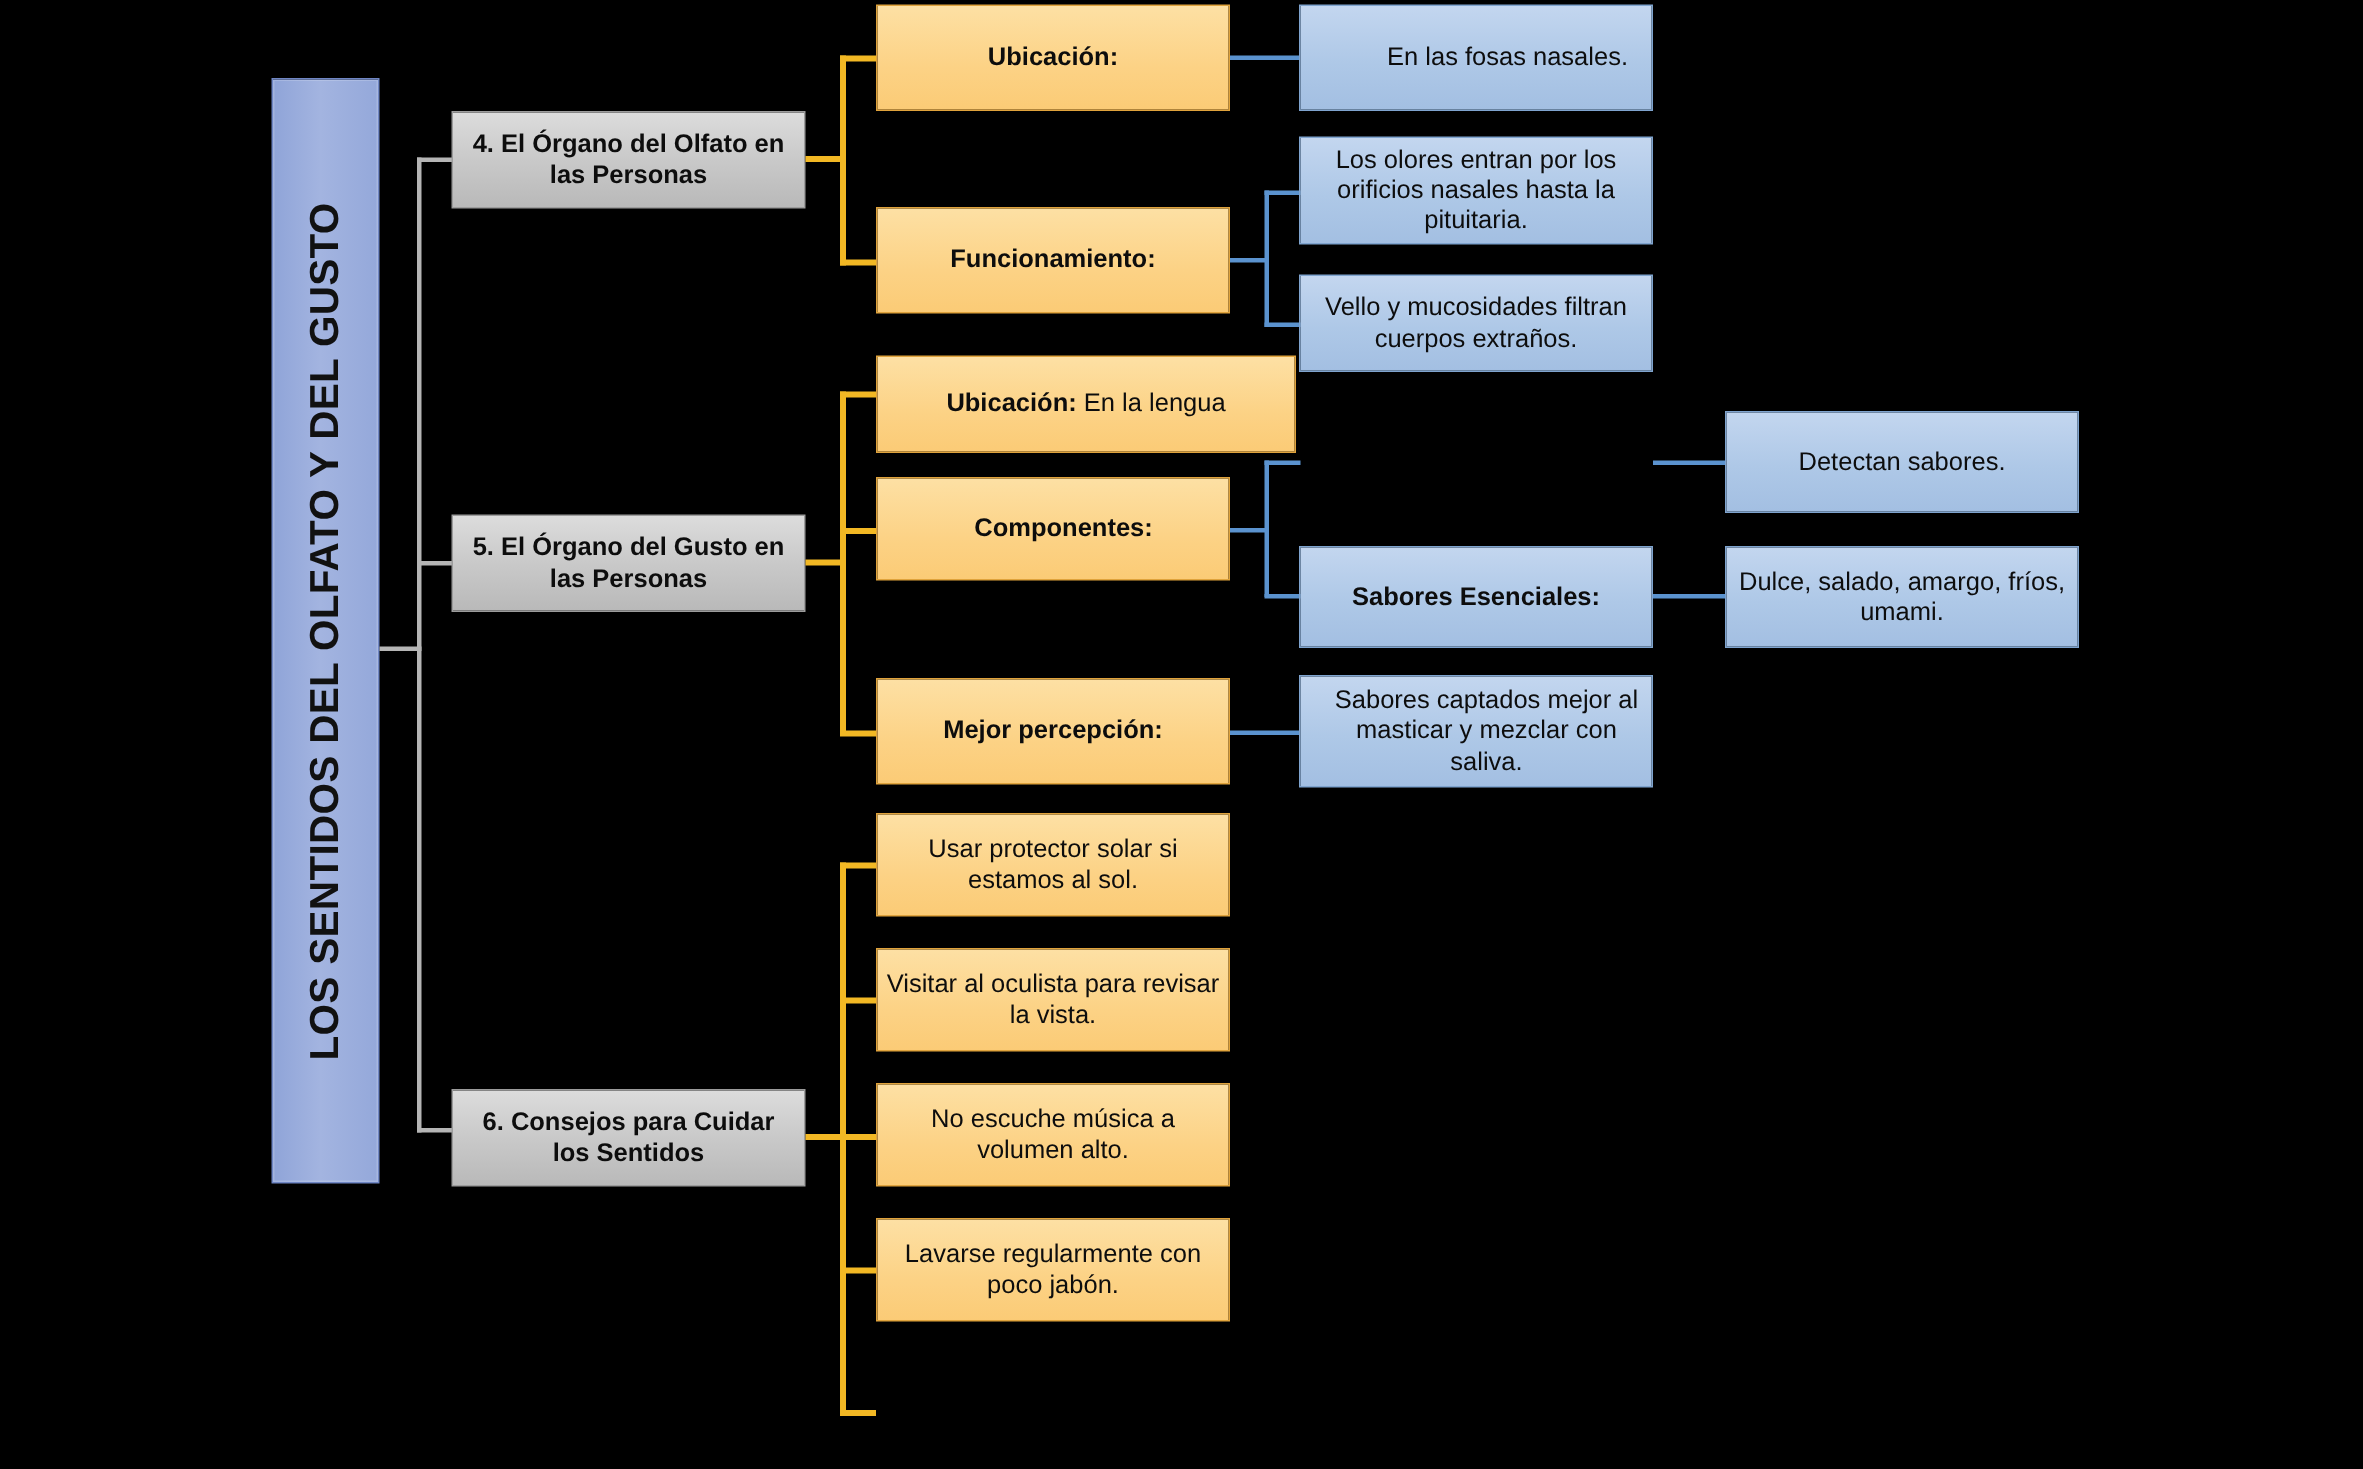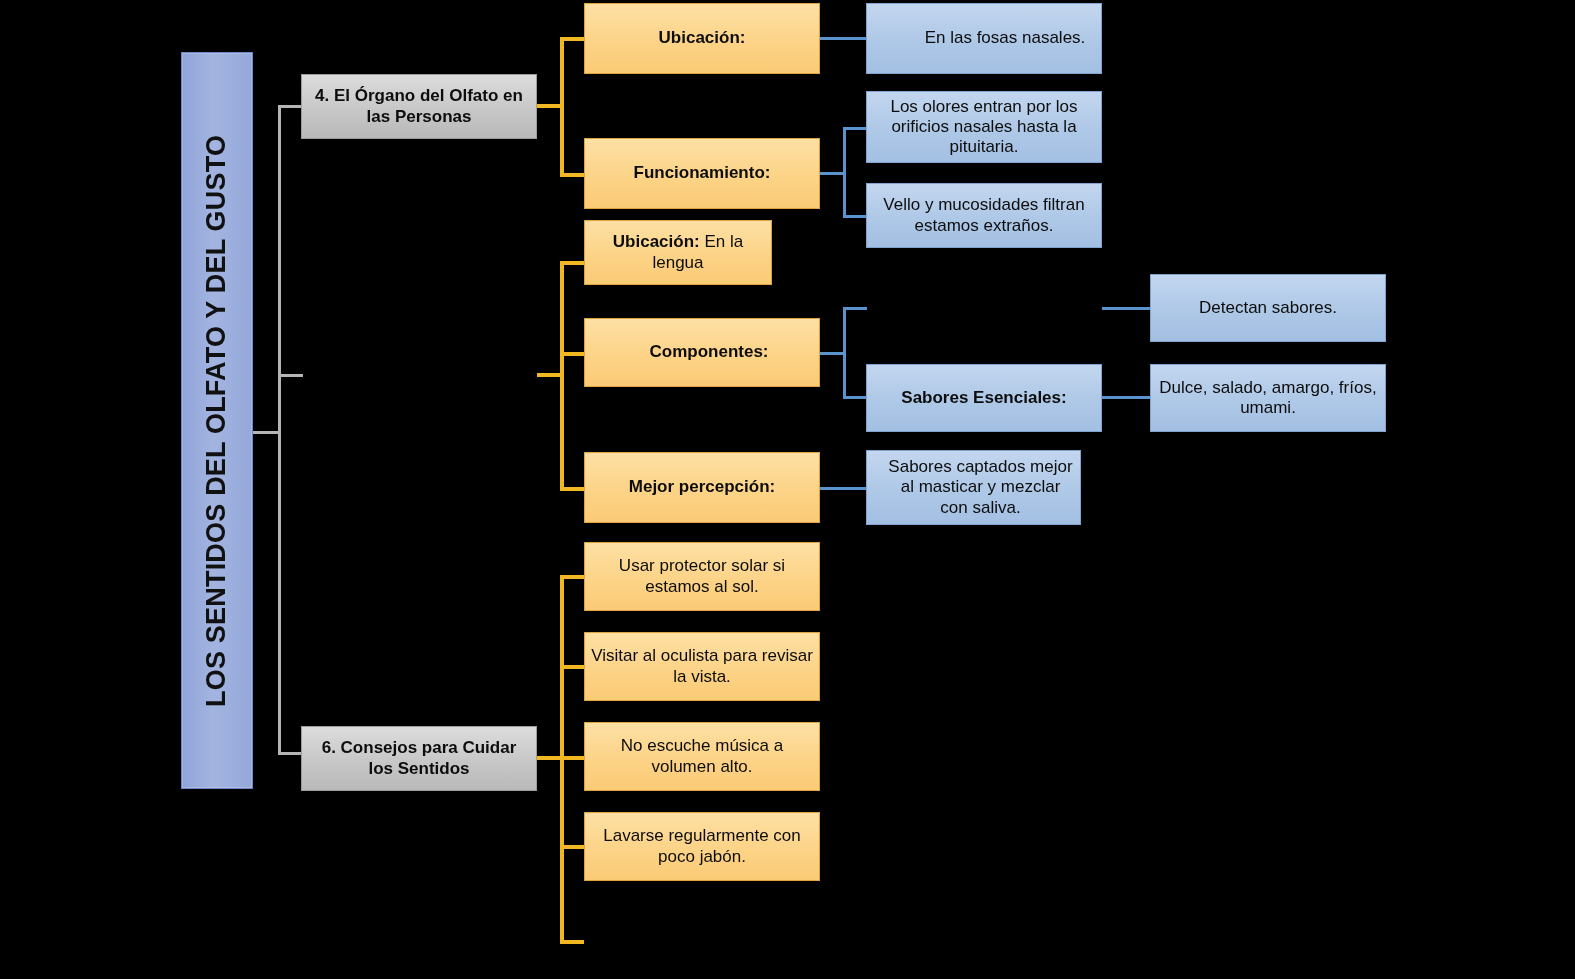--- a/index.html
+++ b/index.html
@@ -120,31 +120,34 @@
 
   <div class="conn blue-c" style="left:820px; top:172px; width:26px; height:3px;"></div>
   <div class="conn blue-c" style="left:843px; top:127px; width:3px; height:91px;"></div>
   <div class="conn blue-c" style="left:843px; top:127px; width:24px; height:3px;"></div>
   <div class="conn blue-c" style="left:843px; top:215px; width:24px; height:3px;"></div>
 
   <div class="node blue" style="left:866px; top:91px; width:236px; height:72px;">
     <span>Los olores entran por los orificios nasales hasta la pituitaria.</span>
   </div>
   <div class="node blue" style="left:866px; top:183px; width:236px; height:65px;">
-    <span>Vello y mucosidades filtran estamos extraños.</span>
-  </div>
-
+    <span>Vello y mucosidades filtran cuerpos extraños.</span>
+  </div>
+
+  <div class="node gray" style="left:301px; top:343px; width:236px; height:65px;">
+    <span>5. El Órgano del Gusto en las Personas</span>
+  </div>
 
   <div class="conn orange-c" style="left:537px; top:373px; width:26px; height:4px;"></div>
   <div class="conn orange-c" style="left:560px; top:261px; width:4px; height:227px;"></div>
   <div class="conn orange-c" style="left:560px; top:261px; width:24px; height:4px;"></div>
   <div class="conn orange-c" style="left:560px; top:352px; width:24px; height:4px;"></div>
   <div class="conn orange-c" style="left:560px; top:487px; width:24px; height:4px;"></div>
 
-  <div class="node orange" style="left:584px; top:220px; width:188px; height:65px;">
+  <div class="node orange" style="left:584px; top:237px; width:280px; height:65px;">
     <span>
       <span class="lbl-bold">Ubicación:</span><span> En la lengua</span>
     </span>
   </div>
 
   <div class="node orange bold" style="left:584px; top:318px; width:236px; height:69px;padding-left:20px;">
     <span>Componentes:</span>
   </div>
 
   <div class="node orange bold" style="left:584px; top:452px; width:236px; height:71px;">
@@ -164,21 +167,21 @@
   <div class="conn blue-c" style="left:1102px; top:396px; width:48px; height:3px;"></div>
 
   <div class="node blue" style="left:1150px; top:274px; width:236px; height:68px;">
     <span>Detectan sabores.</span>
   </div>
   <div class="node blue" style="left:1150px; top:364px; width:236px; height:68px;">
     <span>Dulce, salado, amargo, fríos, umami.</span>
   </div>
 
   <div class="conn blue-c" style="left:820px; top:487px; width:46px; height:3px;"></div>
-  <div class="node blue" style="left:866px; top:450px; width:215px; height:75px;padding-left:20px;">
+  <div class="node blue" style="left:866px; top:450px; width:236px; height:75px;padding-left:20px;">
     <span>Sabores captados mejor al masticar y mezclar con saliva.</span>
   </div>
 
   <div class="node gray" style="left:301px; top:726px; width:236px; height:65px;">
     <span>6. Consejos para Cuidar los Sentidos</span>
   </div>
 
   <div class="conn orange-c" style="left:537px; top:756px; width:26px; height:4px;"></div>
   <div class="conn orange-c" style="left:560px; top:575px; width:4px; height:369px;"></div>
   <div class="conn orange-c" style="left:560px; top:575px; width:24px; height:4px;"></div>

